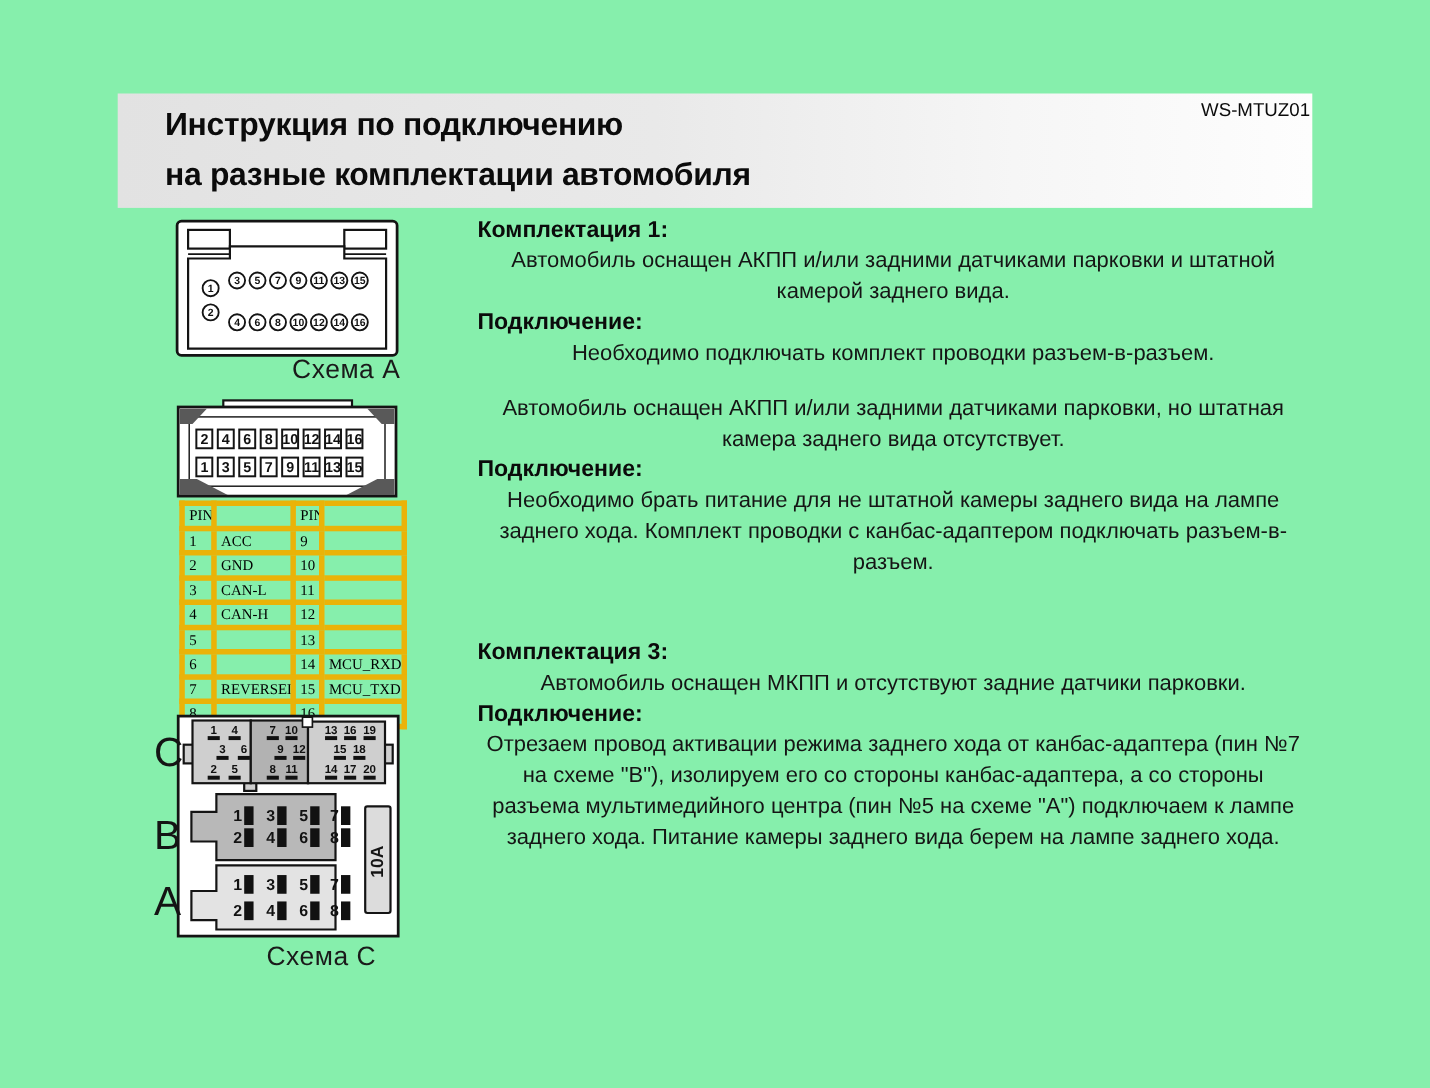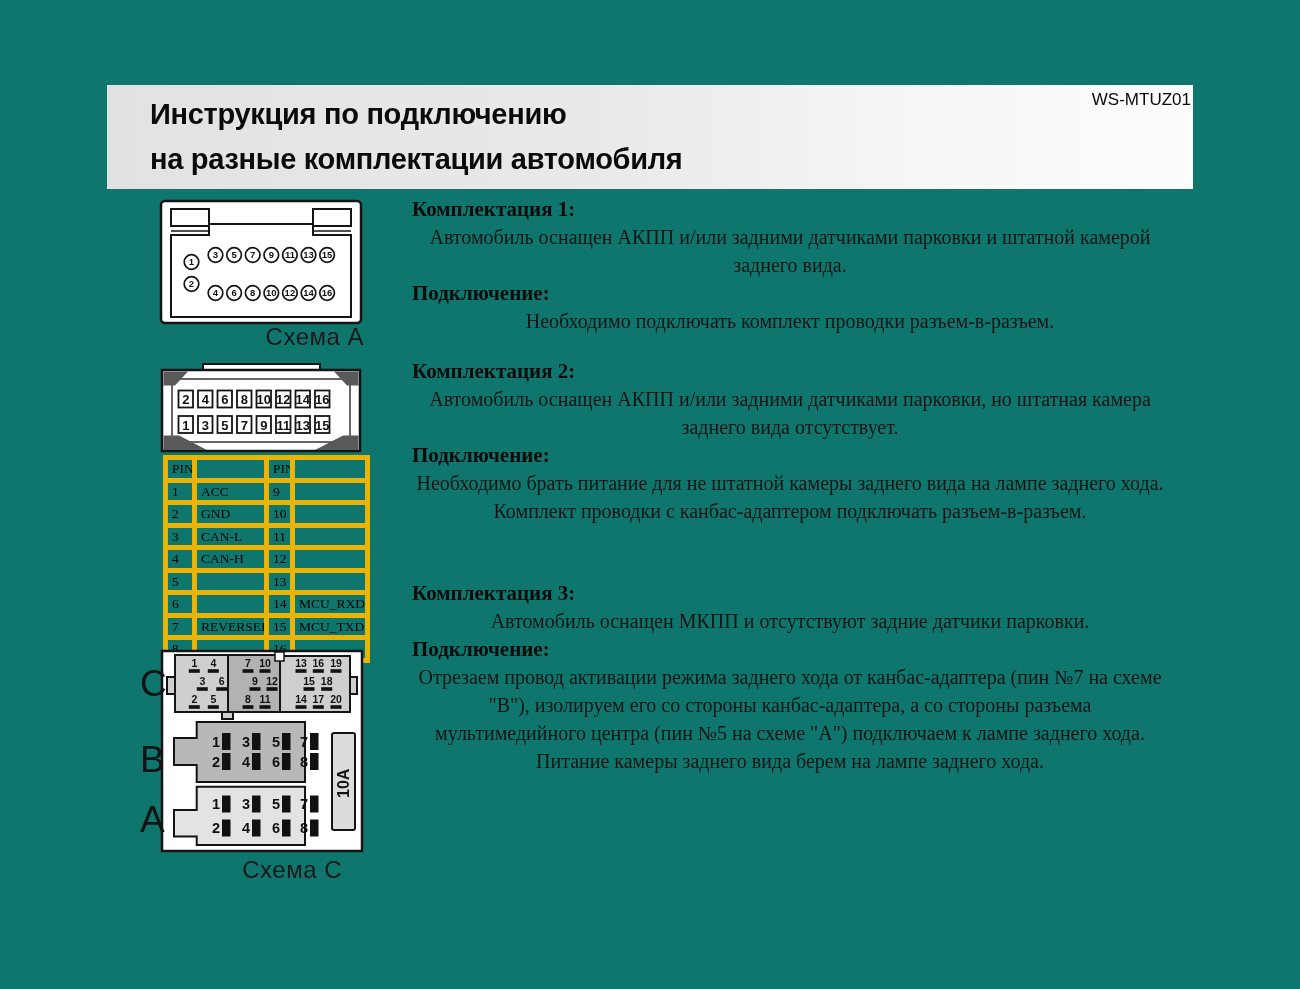--- a/index.html
+++ b/index.html
@@ -1,25 +1,25 @@
 <!DOCTYPE html>
 <html><head>
 <meta charset="utf-8">
 <style>
   html,body{margin:0;padding:0;background:#fff;}
-  #page{position:relative;width:1300px;height:989px;background:#0f766e;overflow:hidden;
+  #page{position:relative;width:1300px;height:989px;background:#86efac;overflow:hidden;
         font-family:"Liberation Sans",sans-serif;color:#111;}
   .hdr{position:absolute;left:107px;top:85px;width:1086px;height:104px;
        background:linear-gradient(90deg,#e2e2e2 0%,#e9e9e9 45%,#f6f6f6 75%,#fdfdfd 100%);}
   .hdr .title{position:absolute;left:43px;top:7px;font-size:29px;font-weight:700;
        line-height:45px;letter-spacing:-0.3px;color:#0b0b0b;}
   .hdr .model{position:absolute;right:2px;top:5px;font-size:17px;font-weight:400;color:#0b0b0b;}
   svg.fig{position:absolute;}
   .cap{position:absolute;text-align:right;font-size:24px;color:#1a1a1a;letter-spacing:0.5px;}
-  .txt{position:absolute;left:412px;width:756px;font-size:20px;line-height:28px;color:#151515;font-family:Liberation Serif, serif;}
+  .txt{position:absolute;left:434px;width:756px;font-size:20px;line-height:28px;color:#151515;}
   .txt h3{font-size:21px;font-weight:700;margin:0;line-height:28px;color:#0b0b0b;}
   .txt p{margin:0;text-align:center;}
   #pin-table{position:absolute;left:163px;top:455px;border-collapse:collapse;
        font-family:"Liberation Serif",serif;font-size:13.5px;table-layout:fixed;width:202px;color:#000;}
   #pin-table td{border:5px solid #eab308;height:17.5px;padding:0 0 0 4px;overflow:hidden;white-space:nowrap;line-height:15px;}
   .warn .wicon{display:inline-block;vertical-align:-2px;margin-right:3px;}
 </style>
 </head>
 <body>
 
@@ -284,21 +284,20 @@
   <div class="cap" style="left:130px;top:856px;width:212px">Схема C</div>
 
   <section class="txt" style="top:195px">
     <h3>Комплектация 1:</h3>
     <p>Автомобиль оснащен АКПП и/или задними датчиками парковки и штатной камерой заднего вида.</p>
     <h3>Подключение:</h3>
     <p>Необходимо подключать комплект проводки разъем-в-разъем.</p>
   </section>
 
   <section class="txt" style="top:357px">
-    <h3>Комплектация 2:</h3>
     <p>Автомобиль оснащен АКПП и/или задними датчиками парковки, но штатная камера заднего вида отсутствует.</p>
     <h3>Подключение:</h3>
     <p>Необходимо брать питание для не штатной камеры заднего вида на лампе заднего хода. Комплект проводки с канбас-адаптером подключать разъем-в-разъем.</p>
   </section>
 
   <section class="txt" style="top:579px">
     <h3>Комплектация 3:</h3>
     <p>Автомобиль оснащен МКПП и отсутствуют задние датчики парковки.</p>
     <h3>Подключение:</h3>
     <p>Отрезаем провод активации режима заднего хода от канбас-адаптера (пин №7 на схеме "B"), изолируем его со стороны канбас-адаптера, а со стороны разъема мультимедийного центра (пин №5 на схеме "A") подключаем к лампе заднего хода. Питание камеры заднего вида берем на лампе заднего хода.</p>

